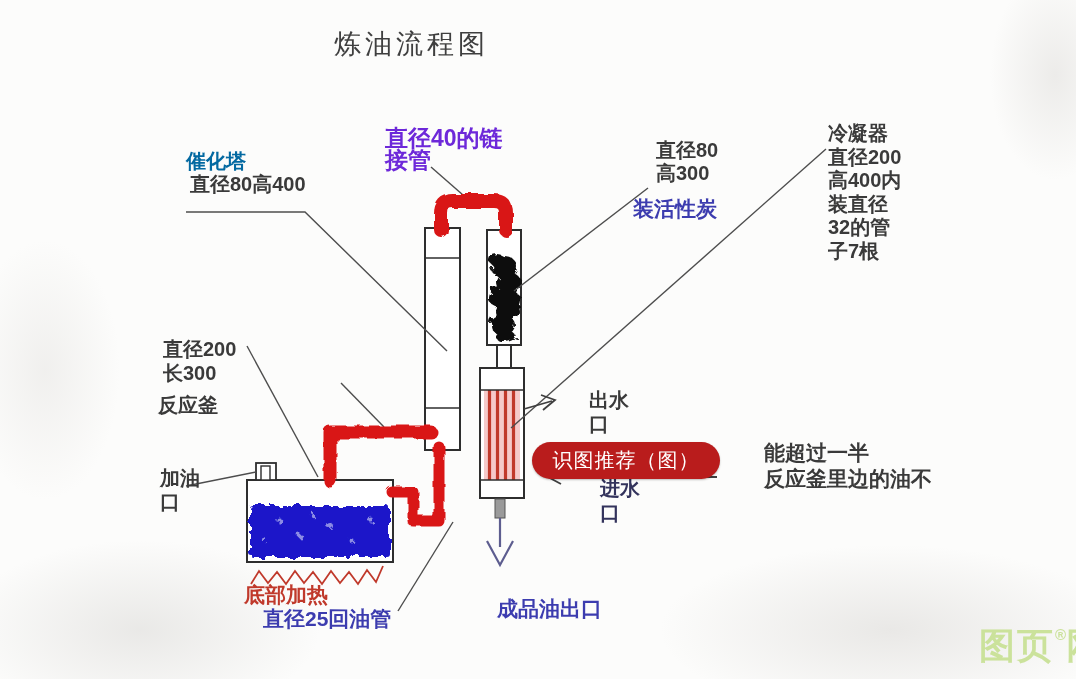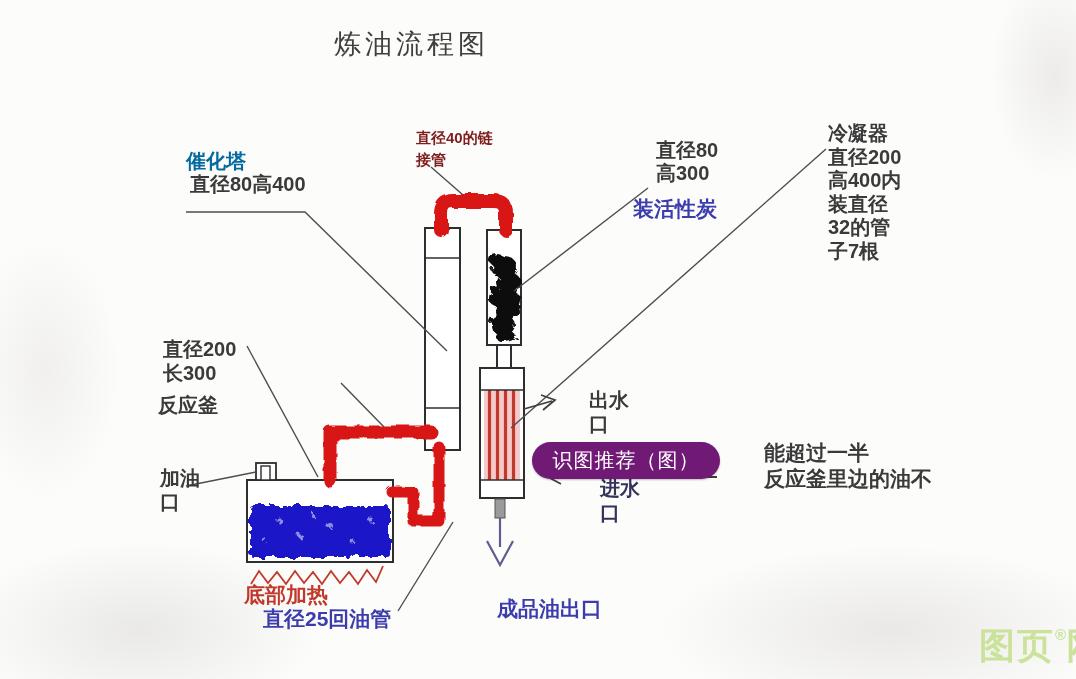--- a/index.html
+++ b/index.html
@@ -112,21 +112,21 @@
 
     <rect x="495" y="499" width="10" height="19" fill="#9a9a9a" stroke="#555" stroke-width="1"></rect>
     <g stroke="#5d5d8f" stroke-width="2.2" fill="none">
       <line x1="500" y1="518" x2="500" y2="547"></line>
       <polyline points="487,541 500,565 513,541"></polyline>
     </g>
   </svg>
 
   <div id="title">炼油流程图</div>
 
-  <div class="lbl" style="left: 416px; top: 127px; font-size: 15px; line-height: 22px; color: #7f1d1d;">
+  <div class="lbl" style="left: 385px; top: 127px; font-size: 23px; line-height: 22px; color: #6d28d9;">
     <div>直径40的链</div>
     <div>接管</div>
   </div>
 
   <div class="lbl" style="left: 186px; top: 150px; color: #0369a1;">催化塔</div>
   <div class="lbl" style="left:190px;top:173px;">直径80高400</div>
 
   <div class="lbl" style="left:656px;top:139px;">
     <div>直径80</div>
     <div>高300</div>
@@ -167,19 +167,19 @@
   <div class="lbl big" style="left: 244px; top: 583px; color: rgb(192, 57, 43);">底部加热</div>
   <div class="lbl big" style="left: 263px; top: 607px; color: rgb(60, 60, 175);">直径25回油管</div>
   <div class="lbl big" style="left: 497px; top: 597px; color: rgb(60, 60, 175);">成品油出口</div>
 
 
   <div class="lbl big" style="left:764px;top:440px;line-height:26px;">
     <div>能超过一半</div>
     <div>反应釜里边的油不</div>
   </div>
 
-  <div id="pill" style="background: #701a75;">识图推荐（图）</div>
+  <div id="pill" style="background: #b91c1c;">识图推荐（图）</div>
 
   <div id="watermark" style="color: rgb(203, 226, 155);">
     <span>图页</span><sup>®</sup><span>网</span>
   </div>
 
 </div>
 
 </body></html>

